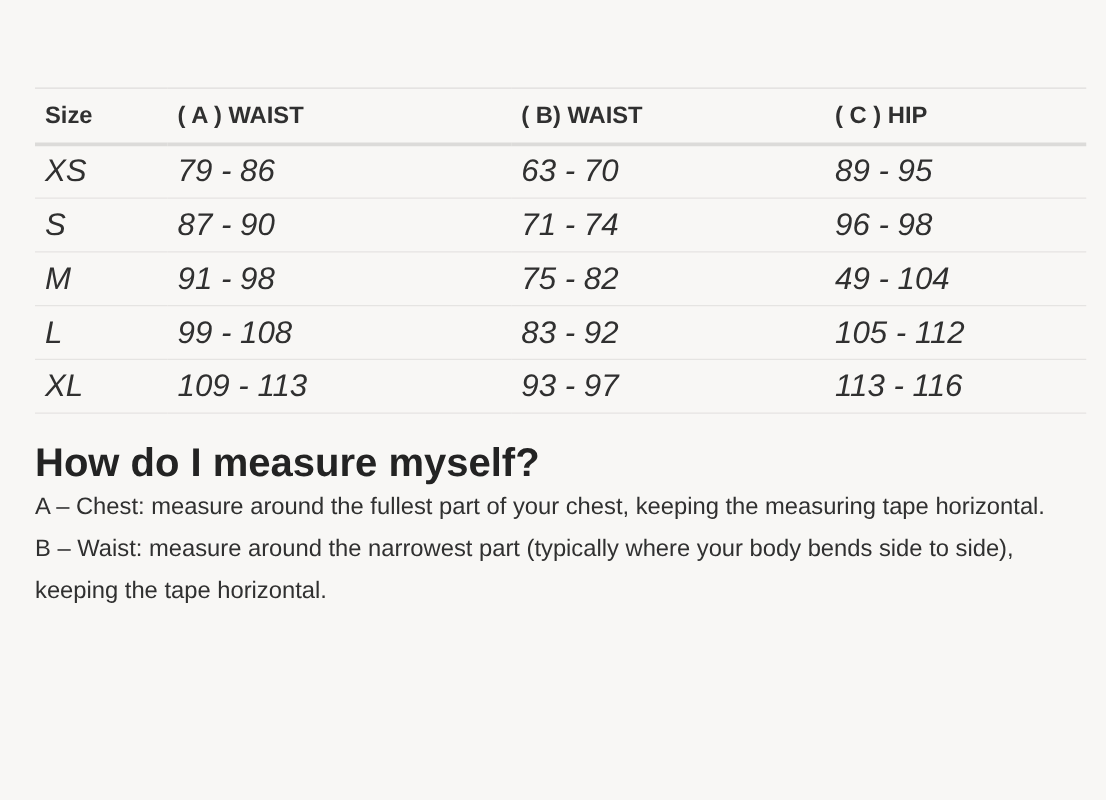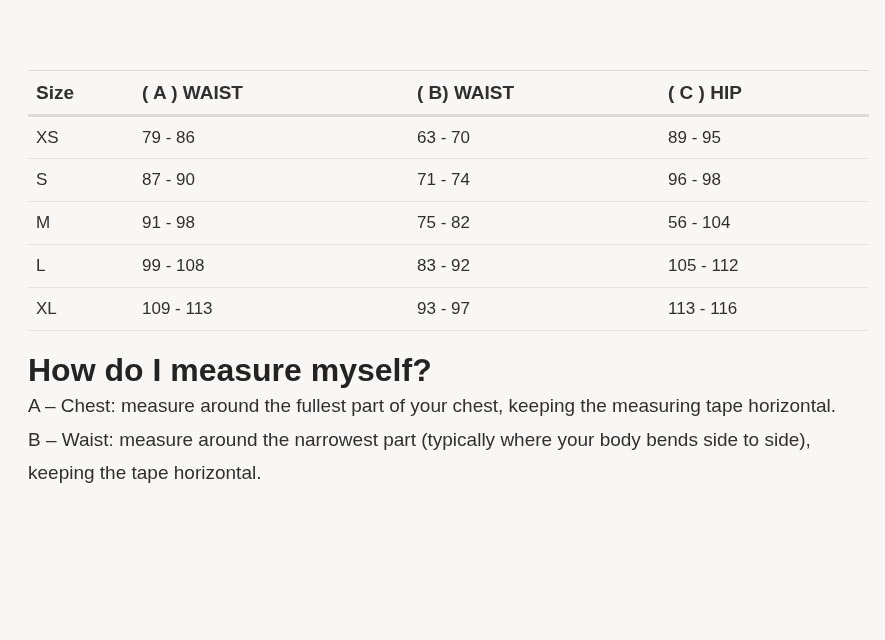--- a/index.html
+++ b/index.html
@@ -37,27 +37,28 @@
     font-size: 19px;
     font-weight: bold;
     color: var(--text);
     height: 45px;
     padding: 0 0 0 8px;
     vertical-align: middle;
     border-bottom: 3px solid var(--header-rule);
     white-space: nowrap;
   }
   table.size-table td {
-    font-size: 17px;
+    font-size: 25px;
     color: var(--text);
     height: 43px;
     padding: 0 0 0 8px;
     vertical-align: middle;
     border-bottom: 1px solid var(--divider);
     white-space: nowrap;
+    font-style: italic;
   }
   h2.measure-heading {
     margin: 20px 0 0 0;
     font-size: 32px;
     line-height: 38px;
     font-weight: bold;
     color: var(--heading);
   }
   p.instruction {
     margin: 0;
@@ -97,21 +98,21 @@
       <tr>
         <td>S</td>
         <td>87 - 90</td>
         <td>71 - 74</td>
         <td>96 - 98</td>
       </tr>
       <tr>
         <td>M</td>
         <td>91 - 98</td>
         <td>75 - 82</td>
-        <td>56 - 104</td>
+        <td>49 - 104</td>
       </tr>
       <tr>
         <td>L</td>
         <td>99 - 108</td>
         <td>83 - 92</td>
         <td>105 - 112</td>
       </tr>
       <tr>
         <td>XL</td>
         <td>109 - 113</td>

